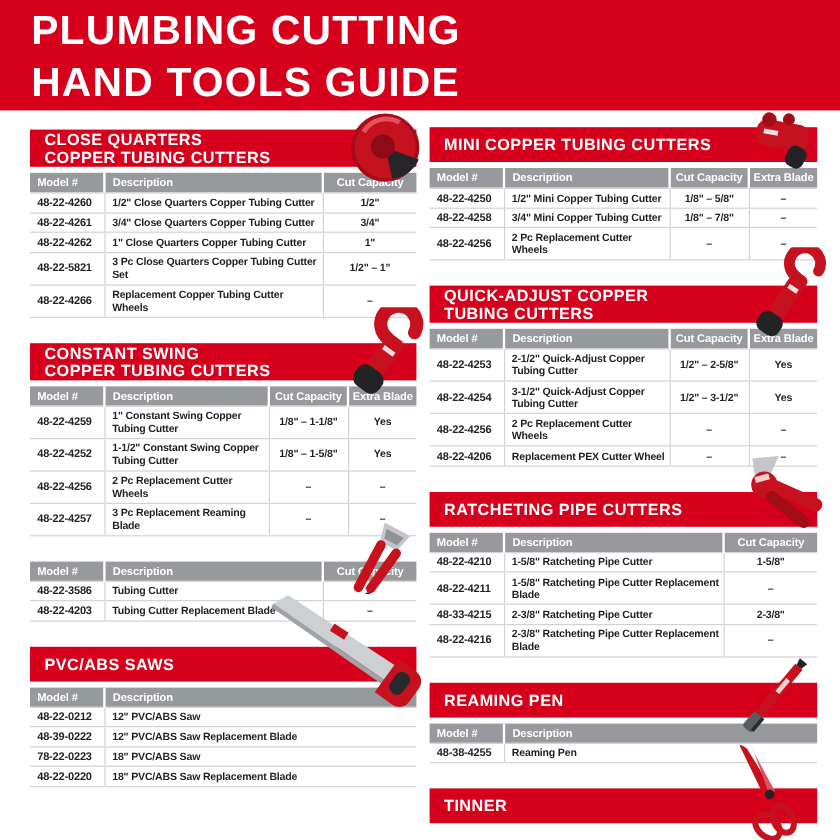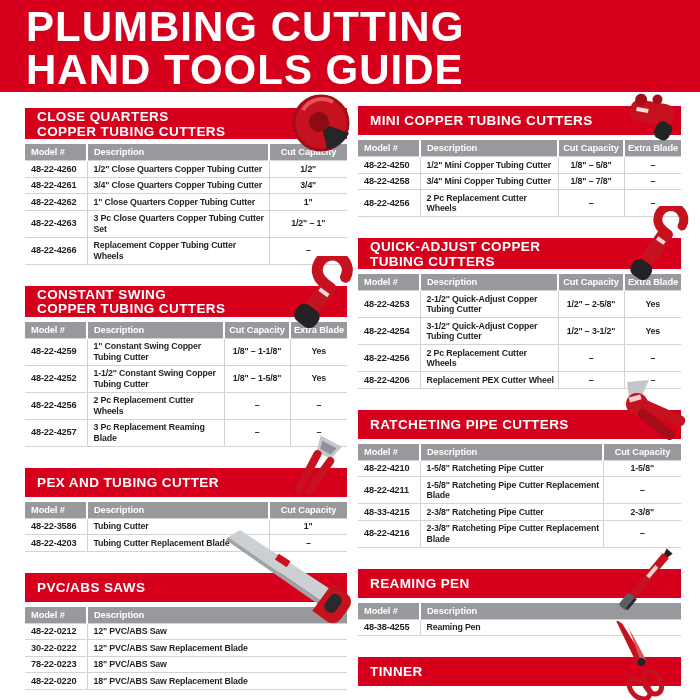--- a/index.html
+++ b/index.html
@@ -1,21 +1,21 @@
 <!DOCTYPE html>
 <html><head>
 <meta charset="utf-8">
 <style>
   html,body{margin:0;padding:0;background:#fff;width:700px;height:700px;overflow:hidden;
     font-family:"Liberation Sans",sans-serif;-webkit-font-smoothing:antialiased;}
   .page{position:relative;width:700px;height:700px;background:#fff;}
 
   
   .banner{position:absolute;left:0;top:0;width:700px;height:92px;background:#d6001c;}
-  .banner .title{color:#fff;font-weight:bold;font-size:42px;line-height:43px;
+  .banner .title{color:#fff;font-weight:bold;font-size:34px;line-height:43px;
     letter-spacing:1px;padding:5px 0 0 26px;white-space:pre-line;}
 
   
   .col{position:absolute;width:322px;}
   .col-left{left:25px;top:108px;}
   .col-right{left:358px;top:106px;width:323px;}
 
   
   .tool-section{position:relative;margin-bottom:21px;}
   .bar{position:relative;background:#d6001c;min-height:29px;display:flex;align-items:center;
@@ -98,21 +98,21 @@
               <td>48-22-4261</td>
               <td>3/4" Close Quarters Copper Tubing Cutter</td>
               <td class="c">3/4"</td>
             </tr>
             <tr>
               <td>48-22-4262</td>
               <td>1" Close Quarters Copper Tubing Cutter</td>
               <td class="c">1"</td>
             </tr>
             <tr>
-              <td>48-22-4263</td>
+              <td>48-22-5821</td>
               <td>3 Pc Close Quarters Copper Tubing Cutter Set</td>
               <td class="c">1/2" – 1"</td>
             </tr>
             <tr>
               <td>48-22-4266</td>
               <td>Replacement Copper Tubing Cutter Wheels</td>
               <td class="c">–</td>
             </tr>
           </tbody>
       </table>
@@ -181,23 +181,20 @@
       <span class="icon icon-pex">
         <svg width="68" height="74" viewBox="0 0 68 74">
           <g transform="rotate(28 34 30)">
             <polygon points="22,4 46,4 42,20 26,20" fill="#c3c6ca"></polygon>
             <polygon points="26,8 42,8 40,16 28,16" fill="#8f9398"></polygon>
             <rect x="24" y="18" width="8" height="48" rx="4" fill="#c6121f"></rect>
             <rect x="36" y="18" width="8" height="44" rx="4" fill="#c6121f" transform="rotate(8 40 40)"></rect>
           </g>
         </svg>
       </span>
-      <div class="bar">
-        <span>PEX AND TUBING CUTTER</span>
-      </div>
       <table>
         <colgroup>
             <col class="w-model">
             <col>
             <col class="w-cut3">
           </colgroup>
         <thead>
             <tr>
               <th>Model #</th>
               <th>Description</th>
@@ -244,21 +241,21 @@
               <th>Model #</th>
               <th>Description</th>
             </tr>
           </thead>
         <tbody>
             <tr>
               <td>48-22-0212</td>
               <td>12" PVC/ABS Saw</td>
             </tr>
             <tr>
-              <td>30-22-0222</td>
+              <td>48-39-0222</td>
               <td>12" PVC/ABS Saw Replacement Blade</td>
             </tr>
             <tr>
               <td>78-22-0223</td>
               <td>18" PVC/ABS Saw</td>
             </tr>
             <tr>
               <td>48-22-0220</td>
               <td>18" PVC/ABS Saw Replacement Blade</td>
             </tr>

